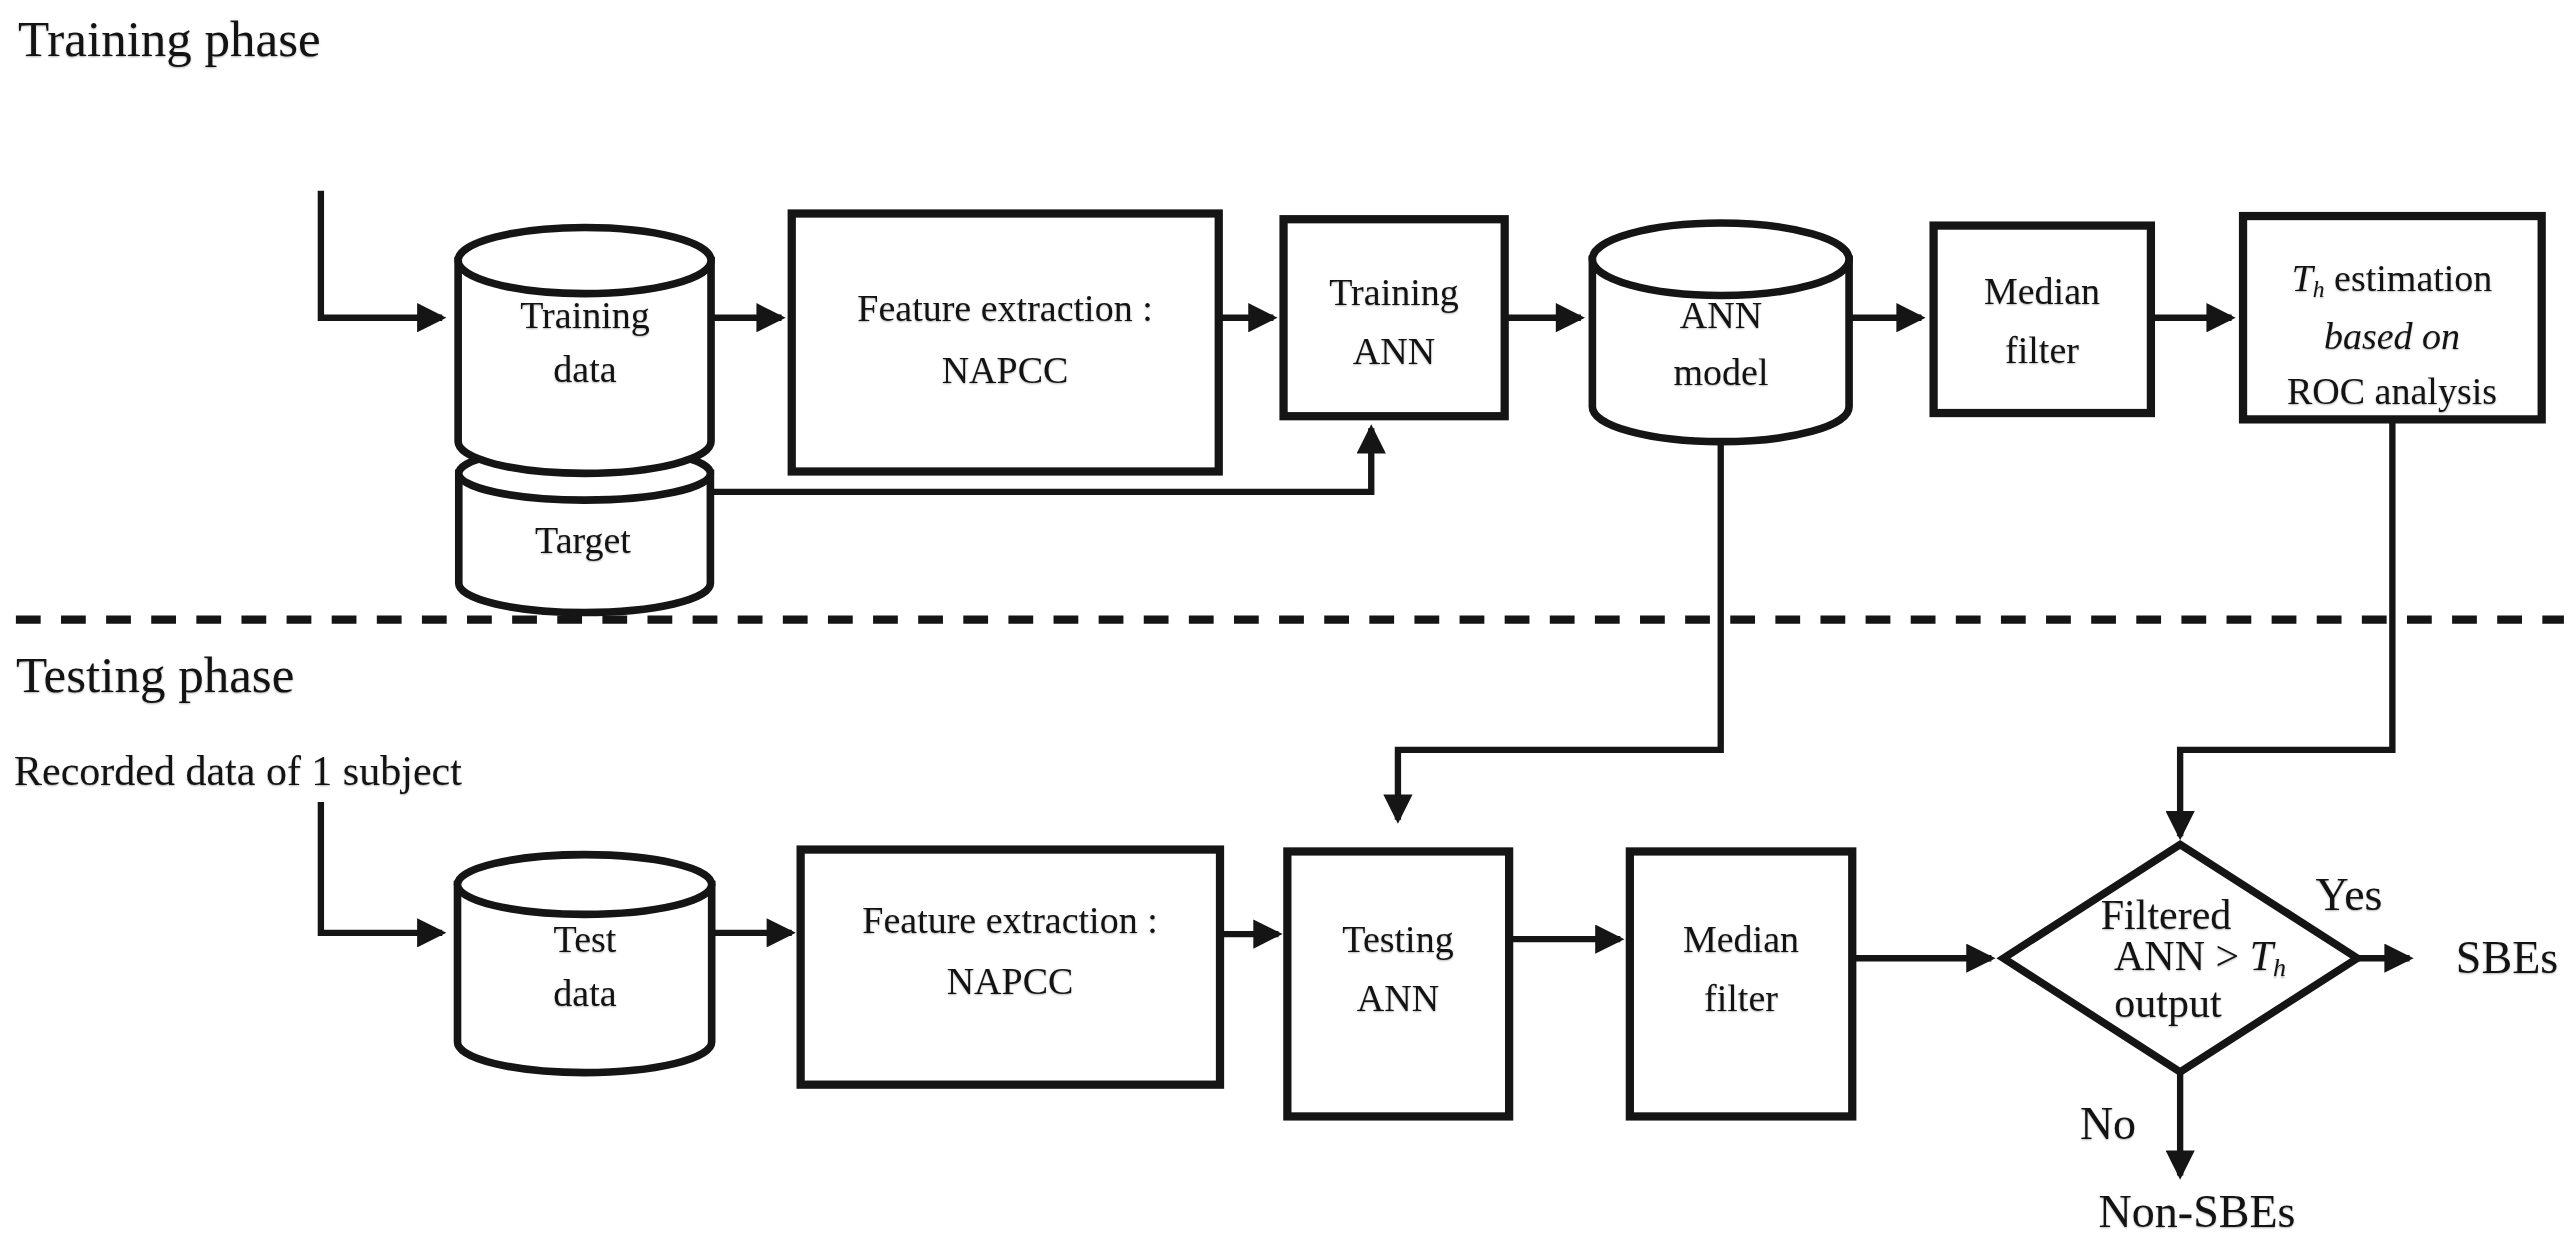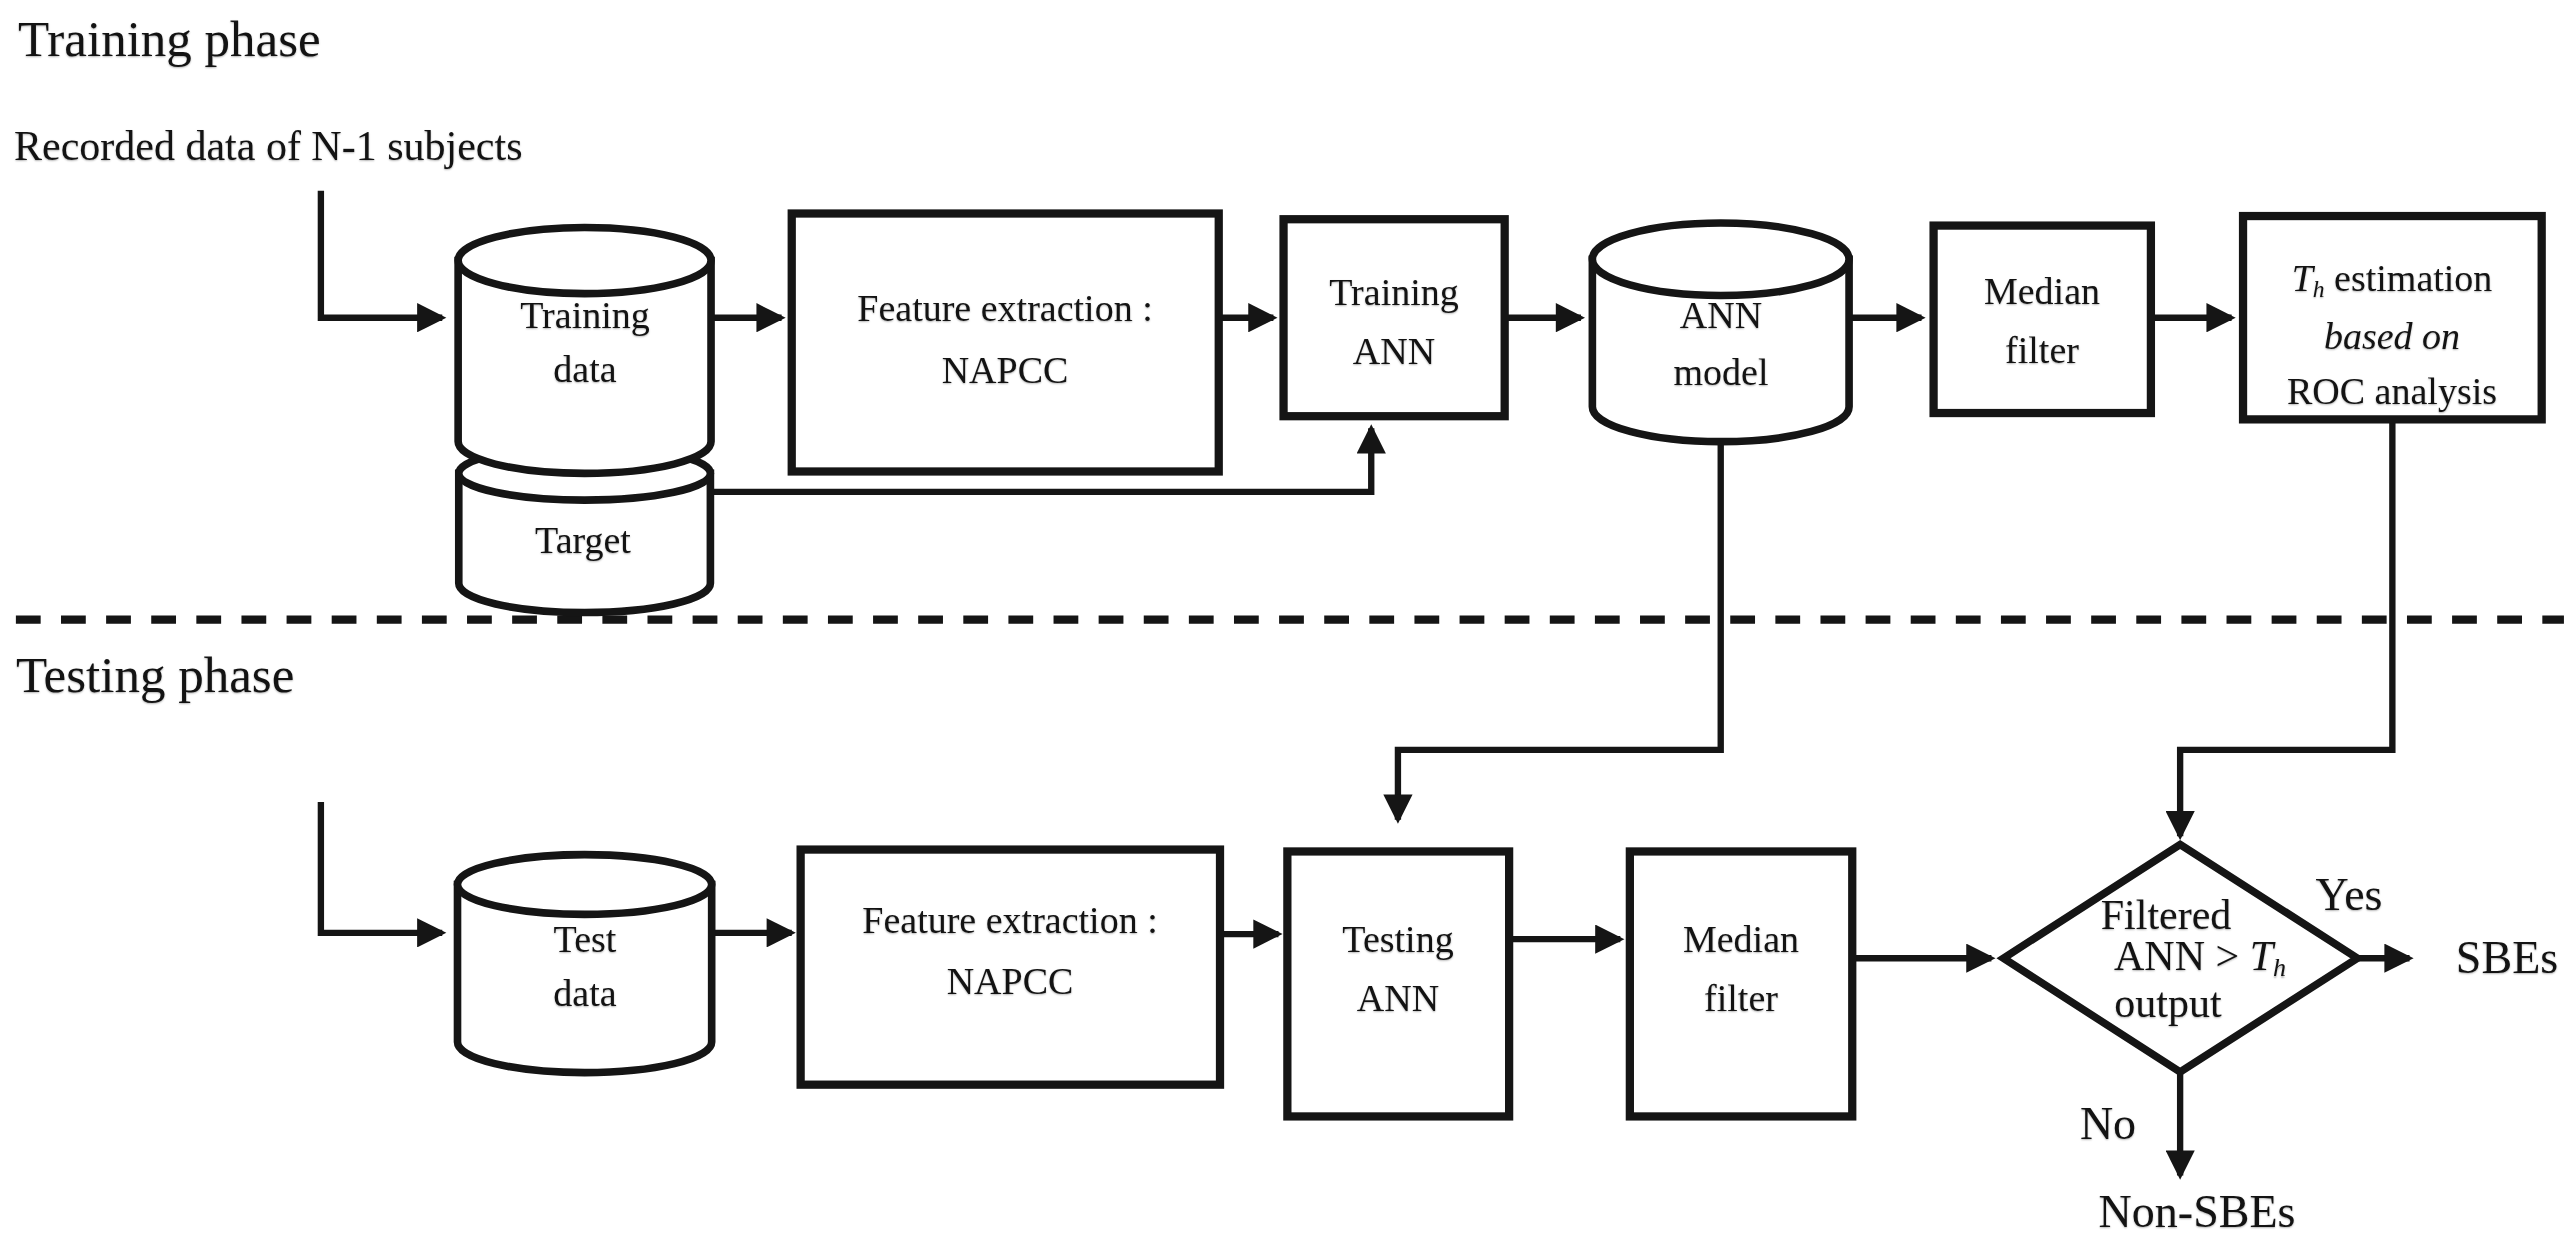--- a/index.html
+++ b/index.html
@@ -76,21 +76,20 @@
     <rect class="shape" stroke-width="13" x="3043" y="355" width="342" height="295"></rect>
     <rect class="shape" stroke-width="13" x="3530" y="340" width="470" height="320"></rect>
     <rect class="shape" stroke-width="13" x="1260" y="1337" width="660" height="370"></rect>
     <rect class="shape" stroke-width="13" x="2026" y="1340" width="349" height="417"></rect>
     <rect class="shape" stroke-width="13" x="2565" y="1340" width="350" height="417"></rect>
 
     <polygon class="shape" stroke-width="12" points="3431,1329 3710,1508 3431,1687 3153,1508"></polygon>
   </svg>
 
   <div class="tl f80" style="left:18px;top:39px;">Training phase</div>
-  <div class="tl f66" style="left:14px;top:146px;">Recorded data of N-1 subjects</div>
 
   <div class="t f60" style="left:585px;top:315px;">Training</div>
   <div class="t f60" style="left:585px;top:369px;">data</div>
 
   <div class="t f60" style="left:583px;top:540px;">Target</div>
 
   <div class="t f60" style="left:1005px;top:308px;">Feature extraction :</div>
   <div class="t f60" style="left:1005px;top:370px;">NAPCC</div>
 
   <div class="t f60" style="left:1394px;top:292px;">Training</div>
@@ -101,20 +100,21 @@
 
   <div class="t f60" style="left:2042px;top:291px;">Median</div>
   <div class="t f60" style="left:2042px;top:350px;">filter</div>
 
   <div class="t f60" style="left:2392px;top:280px;"><span class="it">T</span><sub class="sb">h</sub><span> estimation</span></div>
   <div class="t f60" style="left:2392px;top:336px;font-style:italic;">based on</div>
   <div class="t f60" style="left:2392px;top:391px;">ROC analysis</div>
 
 
   <div class="tl f80" style="left:16px;top:675px;">Testing phase</div>
+  <div class="tl f66" style="left:14px;top:771px;">Recorded data of 1 subject</div>
 
   <div class="t f60" style="left:585px;top:939px;">Test</div>
   <div class="t f60" style="left:585px;top:993px;">data</div>
 
   <div class="t f60" style="left:1010px;top:920px;">Feature extraction :</div>
   <div class="t f60" style="left:1010px;top:981px;">NAPCC</div>
 
   <div class="t f60" style="left:1398px;top:939px;">Testing</div>
   <div class="t f60" style="left:1398px;top:998px;">ANN</div>
 

